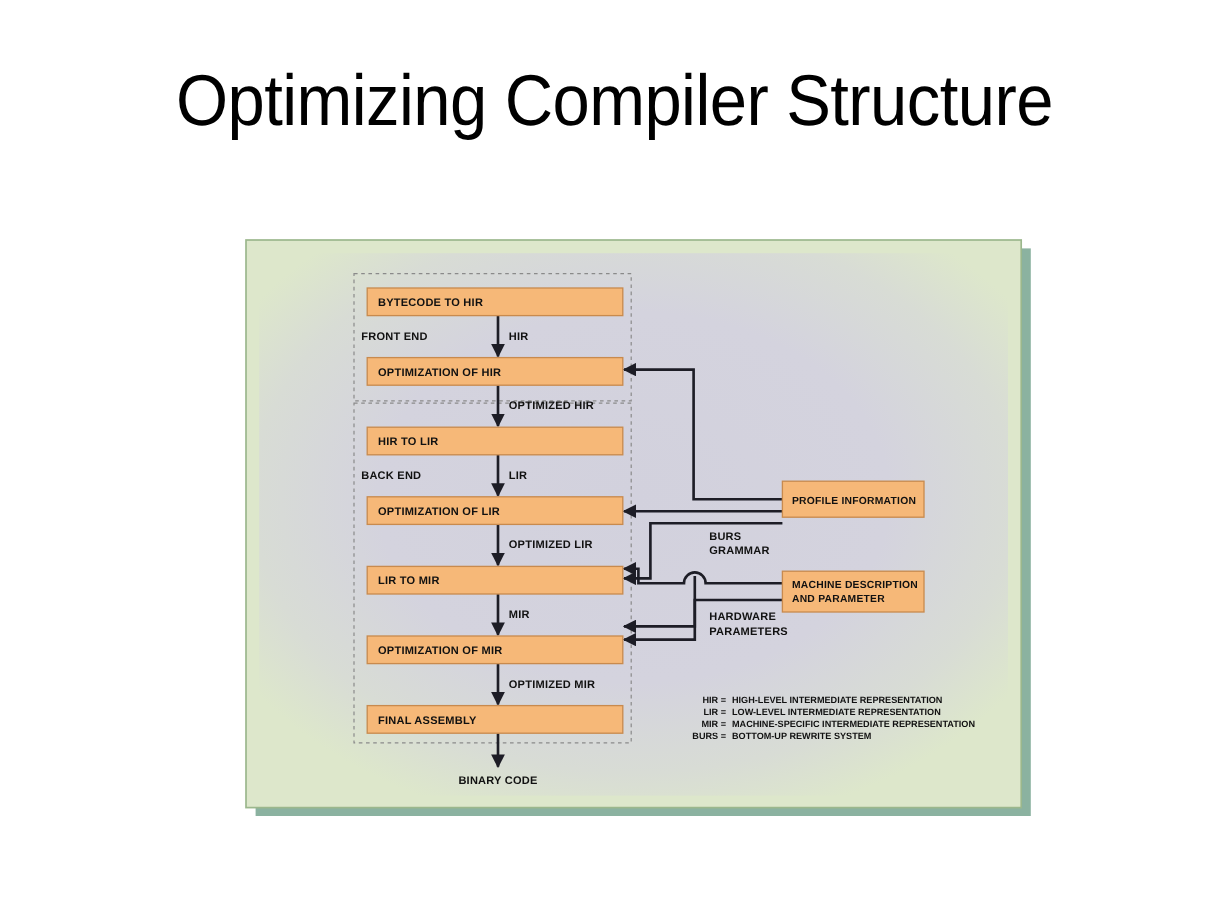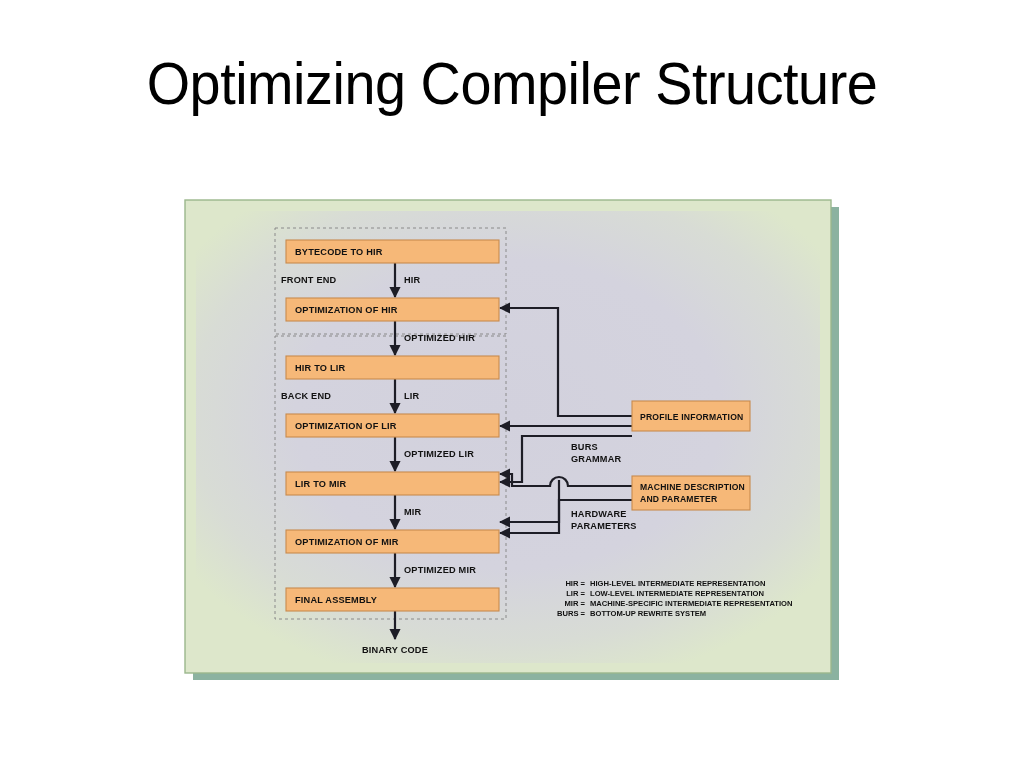--- a/index.html
+++ b/index.html
@@ -30,21 +30,21 @@
     color: #000000;
     letter-spacing: -0.5px;
     transform: scaleX(0.93);
     transform-origin: center top;
     white-space: nowrap;
   }
 
   
   #figure-area {
     position: absolute;
-    left: 182px;
+    left: 202px;
     top: 197px;
     width: 670px;
     height: 490px;
   }
   #figure-shadow {
     position: absolute;
     left: 11px;
     top: 10px;
     width: 646px;
     height: 473px;

